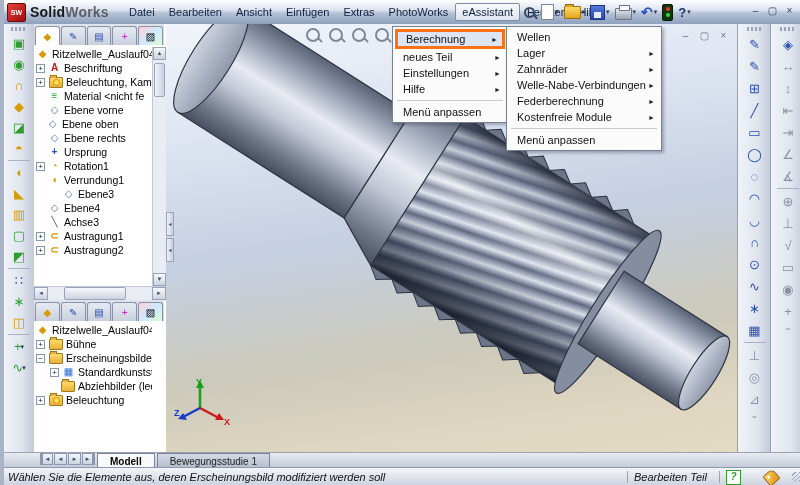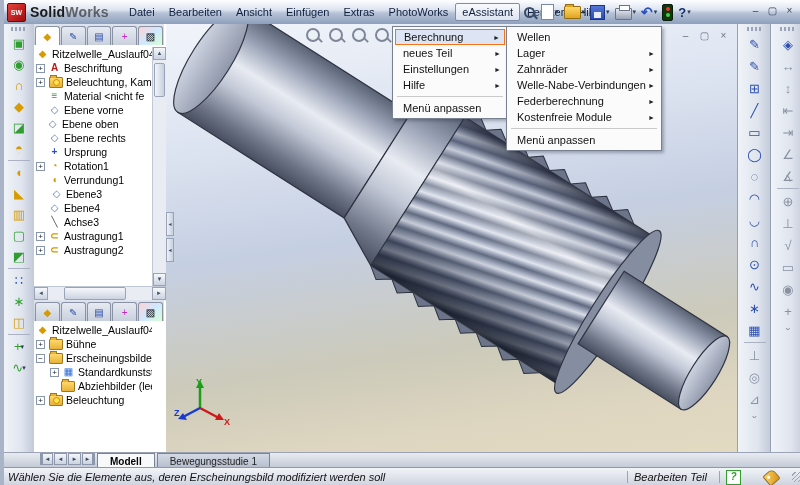--- a/index.html
+++ b/index.html
@@ -87,21 +87,21 @@
   .vsplit{position:absolute;left:0;top:188px;width:8px;height:52px;display:flex;flex-direction:column;gap:2px;}
   .vsplitbtn{width:8px;height:24px;background:linear-gradient(90deg,#eef1f6,#c8d0de);border:1px solid #9aa4b8;box-sizing:border-box;font-size:5px;color:#44506a;text-align:center;line-height:22px;}
   .triad{position:absolute;left:8px;top:352px;}
   .triad text{font-family:"Liberation Sans",sans-serif;font-size:9px;font-weight:bold;}
 
   
   .menu{position:absolute;background:#fbfbfb;border:1px solid #77818f;box-shadow:2px 2px 3px rgba(40,50,70,.35);z-index:50;padding:2px 0;}
   #menu1{left:388px;top:26px;width:114px;}
   #menu2{left:502px;top:26px;width:154px;}
   .mrow{height:16px;display:flex;align-items:center;font-size:11px;color:#111;padding:0 4px 0 8px;position:relative;margin:0 2px;}
-  .mrow.sel{background:#dde5f4;border:1px solid #f97316;height:14px;}
+  .mrow.sel{background:#dde5f4;border:3px solid #f97316;height:14px;}
   .mlabel{flex:1;white-space:nowrap;}
   .marrow{font-size:7px;color:#222;}
   .msep{height:1px;background:#c9c9c9;margin:3px 4px;}
 
   
   #rtb1{left:733px;top:24px;width:33px;height:428px;background:linear-gradient(90deg,#f0f3f8 0%,#dfe4ee 60%,#c2c9d8 100%);border-left:1px solid #96a0b4;display:flex;flex-direction:column;align-items:center;}
   #rtb2{left:766px;top:24px;width:34px;height:428px;background:linear-gradient(90deg,#f0f3f8 0%,#dfe4ee 60%,#c2c9d8 100%);border-left:1px solid #96a0b4;display:flex;flex-direction:column;align-items:center;}
   #rtb1 .tbi,#rtb2 .tbi{height:22px;}
 
   
@@ -264,21 +264,21 @@
       <div class="trow" style="padding-left:2px;">
           <span class="exp">+</span>
           <span class="ti ti-revolve"></span>
           <span>Rotation1</span>
         </div>
       <div class="trow" style="padding-left:2px;">
           <span class="expsp"></span>
           <span class="ti ti-fillet"></span>
           <span>Verrundung1</span>
         </div>
-      <div class="trow" style="padding-left:4px;">
+      <div class="trow" style="padding-left:16px;">
           <span class="expsp"></span>
           <span class="ti ti-plane"></span>
           <span>Ebene3</span>
         </div>
       <div class="trow" style="padding-left:2px;">
           <span class="expsp"></span>
           <span class="ti ti-plane"></span>
           <span>Ebene4</span>
         </div>
       <div class="trow" style="padding-left:2px;">

